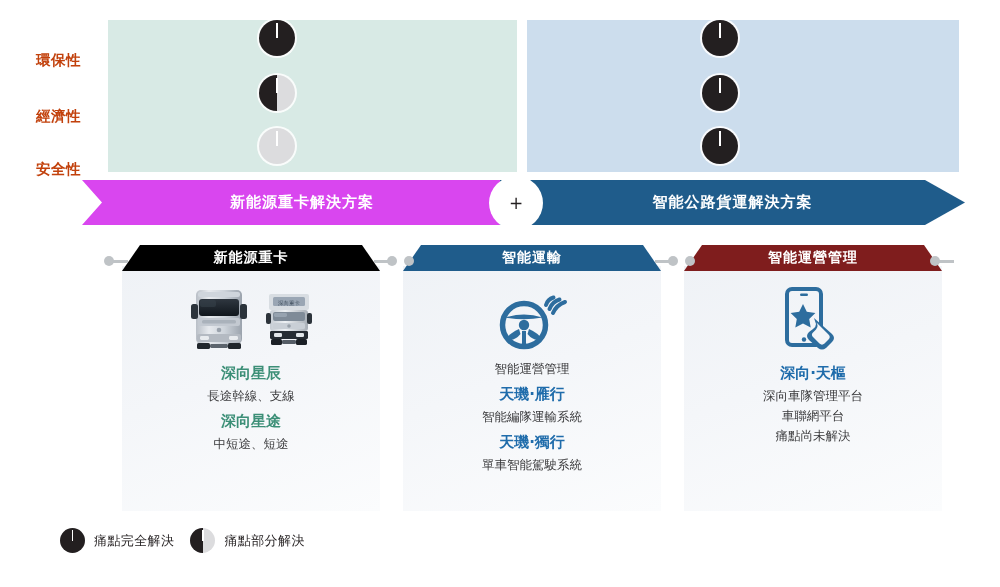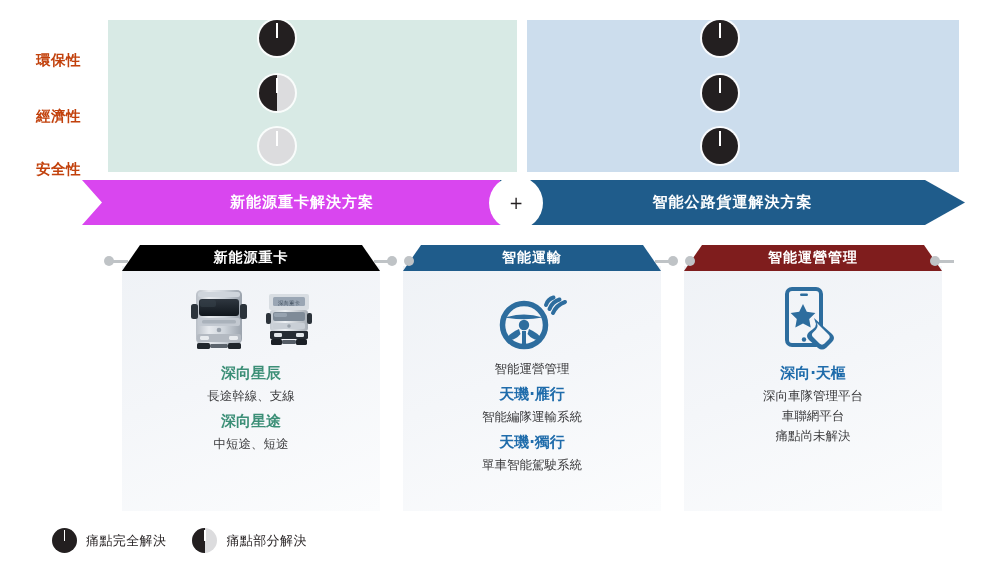--- a/index.html
+++ b/index.html
@@ -222,25 +222,25 @@
     margin-top: 1px;
   }
   .prod-desc.tight { margin-top: 0; }
 
   
   .trucks { display: flex; align-items: flex-end; gap: 14px; }
 
   
   .legend {
     position: absolute;
-    left: 52px;
+    left: 60px;
     top: 528px;
     display: flex;
     align-items: center;
-    gap: 26px;
+    gap: 16px;
   }
   .legend-item { display: flex; align-items: center; gap: 9px; }
   .legend-dot {
     position: relative;
     width: 25px;
     height: 25px;
     border-radius: 50%;
   }
   .legend-dot::after {
     content: "";

